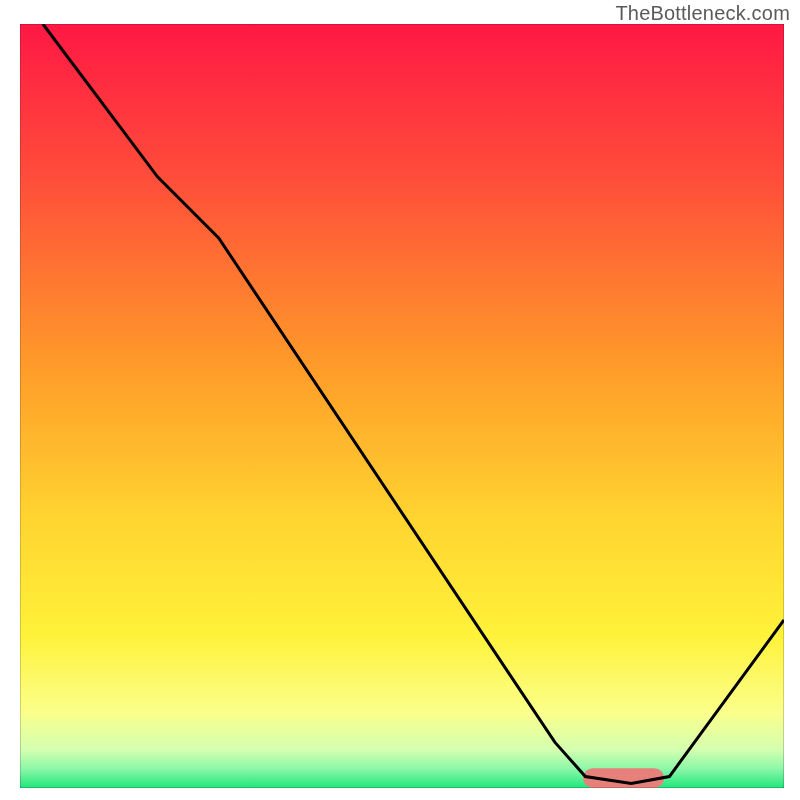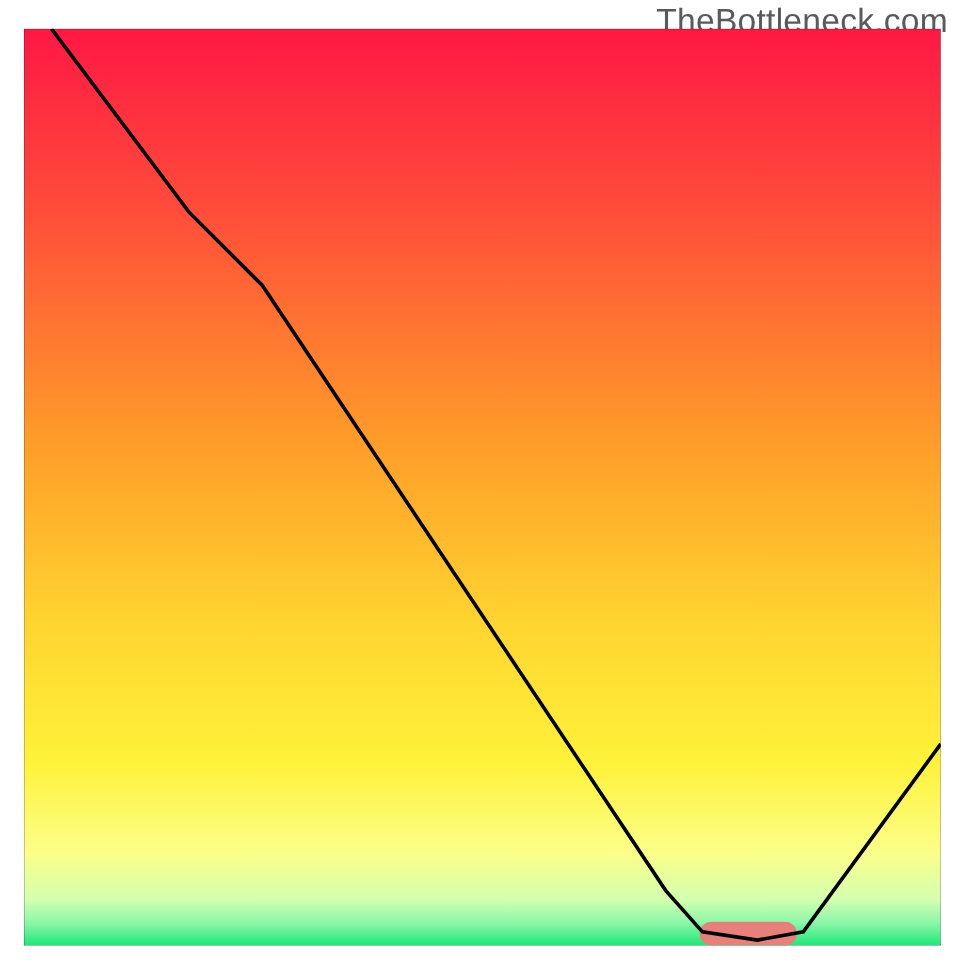--- a/index.html
+++ b/index.html
@@ -13,21 +13,21 @@
   position: relative;
   width: 800px;
   height: 800px;
   background: white;
 }
 .watermark {
   position: absolute;
   top: 2px;
   right: 10px;
   font-family: Arial, Helvetica, sans-serif;
-  font-size: 28px;
+  font-size: 20px;
   color: #5a5a5a;
   font-weight: 500;
   letter-spacing: 0.2px;
 }
 .chart {
   position: absolute;
   left: 20px;
   top: 24px;
   width: 764px;
   height: 764px;

